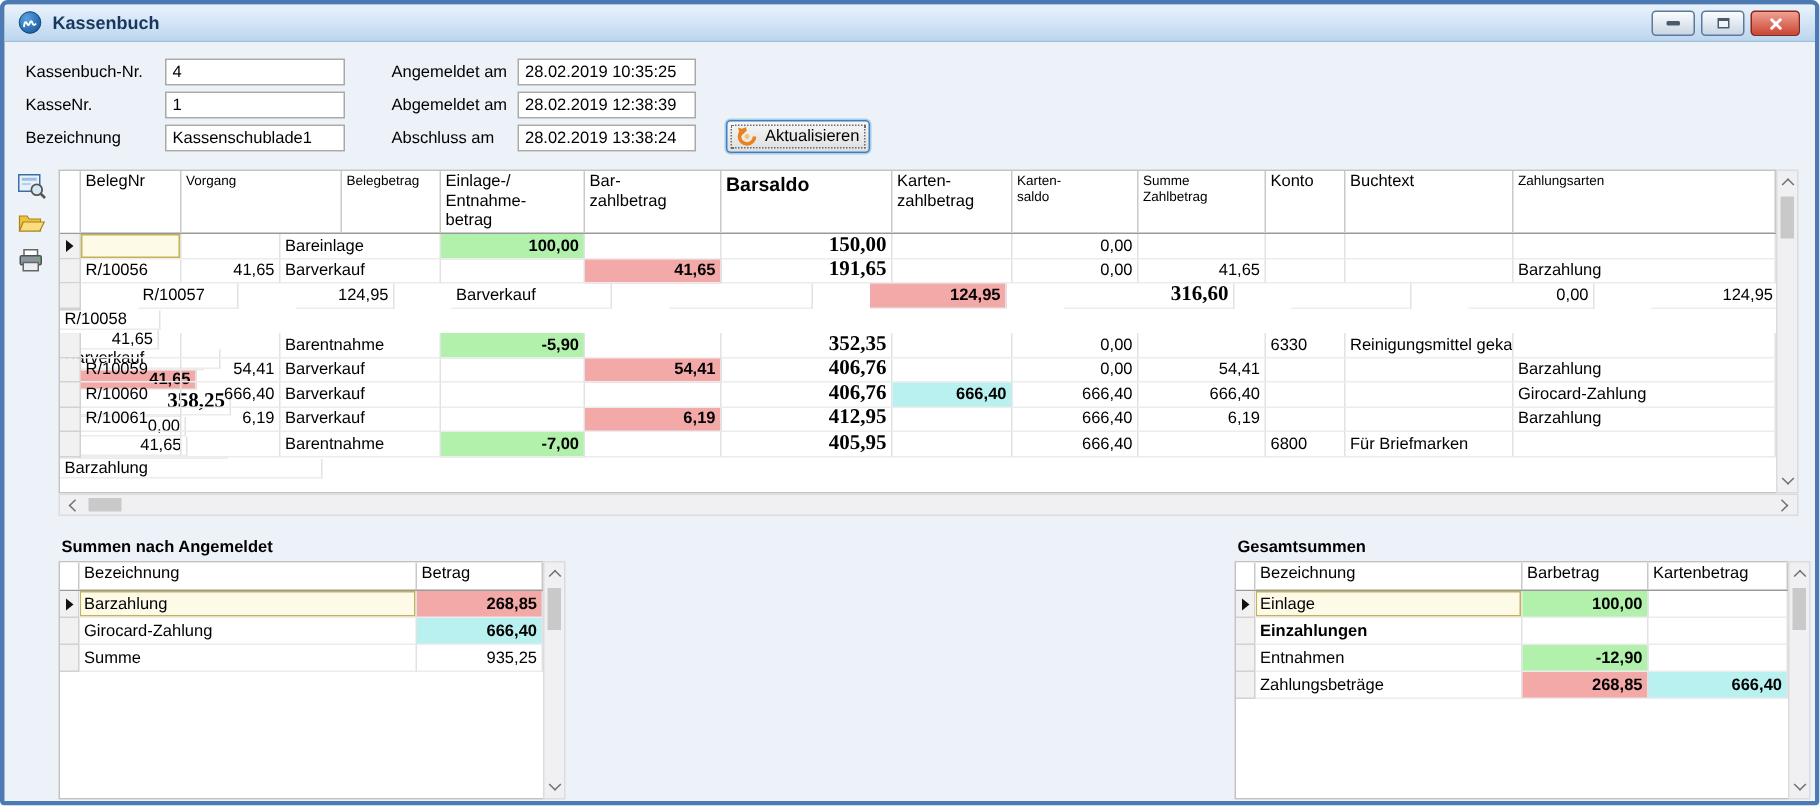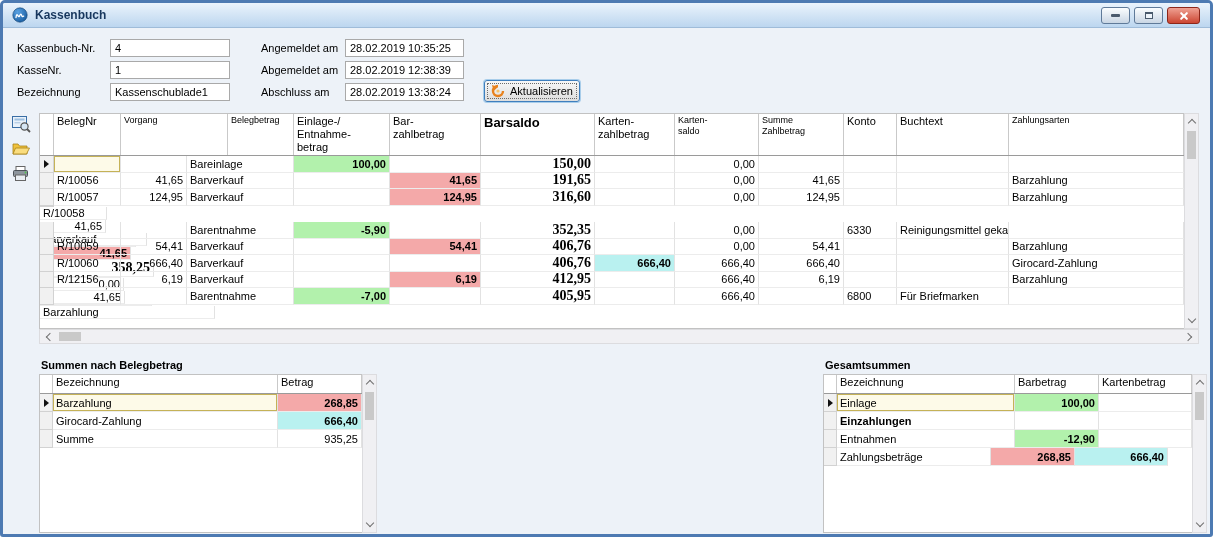--- a/index.html
+++ b/index.html
@@ -190,21 +190,21 @@
         <div class="gb-cell ar" style="width: 96px;"></div>
         <div class="gb-cell ar hl-pink" style="width: 91px;">41,65</div>
         <div class="gb-cell ar saldo" style="width: 114px;">191,65</div>
         <div class="gb-cell ar" style="width: 80px;"></div>
         <div class="gb-cell ar" style="width: 84px;">0,00</div>
         <div class="gb-cell ar" style="width: 85px;">41,65</div>
         <div class="gb-cell" style="width: 53px;"></div>
         <div class="gb-cell" style="width: 112px;"></div>
         <div class="gb-cell" style="width: 175px;">Barzahlung</div>
       </div>
-      <div class="gb-row" style="height: 16.5px;">
+      <div class="gb-row" style="height: 16.5px; gap: 38px;">
         <div class="sel" style="width: 14px;"></div>
         <div class="gb-cell" style="width: 67px;">R/10057</div>
         <div class="gb-cell ar" style="width: 66px;">124,95</div>
         <div class="gb-cell" style="width: 107px;">Barverkauf</div>
         <div class="gb-cell ar" style="width: 96px;"></div>
         <div class="gb-cell ar hl-pink" style="width: 91px;">124,95</div>
         <div class="gb-cell ar saldo" style="width: 114px;">316,60</div>
         <div class="gb-cell ar" style="width: 80px;"></div>
         <div class="gb-cell ar" style="width: 84px;">0,00</div>
         <div class="gb-cell ar" style="width: 85px;">124,95</div>
@@ -267,21 +267,21 @@
         <div class="gb-cell ar saldo" style="width: 114px;">406,76</div>
         <div class="gb-cell ar hl-cyan" style="width: 80px;">666,40</div>
         <div class="gb-cell ar" style="width: 84px;">666,40</div>
         <div class="gb-cell ar" style="width: 85px;">666,40</div>
         <div class="gb-cell" style="width: 53px;"></div>
         <div class="gb-cell" style="width: 112px;"></div>
         <div class="gb-cell" style="width: 175px;">Girocard-Zahlung</div>
       </div>
       <div class="gb-row" style="height: 16.5px;">
         <div class="sel" style="width: 14px;"></div>
-        <div class="gb-cell" style="width: 67px;">R/12156</div>
+        <div class="gb-cell" style="width: 67px;">R/10061</div>
         <div class="gb-cell ar" style="width: 66px;">6,19</div>
         <div class="gb-cell" style="width: 107px;">Barverkauf</div>
         <div class="gb-cell ar" style="width: 96px;"></div>
         <div class="gb-cell ar hl-pink" style="width: 91px;">6,19</div>
         <div class="gb-cell ar saldo" style="width: 114px;">412,95</div>
         <div class="gb-cell ar" style="width: 80px;"></div>
         <div class="gb-cell ar" style="width: 84px;">666,40</div>
         <div class="gb-cell ar" style="width: 85px;">6,19</div>
         <div class="gb-cell" style="width: 53px;"></div>
         <div class="gb-cell" style="width: 112px;"></div>
@@ -309,21 +309,21 @@
     <span class="sb-sp"></span>
     <span class="chev down"></span>
   </div>
   <div class="sb-h" style="left:36px;top:326px;width:1160px;">
     <span class="chev left"></span>
     <span class="thumb-h"></span>
     <span class="sb-sp"></span>
     <span class="chev right"></span>
   </div>
 
-  <div class="section-title" style="left:38px;top:356px;">Summen nach Belegbetrag</div>
+  <div class="section-title" style="left:38px;top:356px;">Summen nach Angemeldet</div>
   <div class="grid" style="left:36px;top:371px;width:324px;height:159px;">
       <div class="gh-row" style="height: 19px;">
         <div class="sel-h" style="width: 13px;"></div>
         <div class="gh-cell h-n" style="width: 225px;">Bezeichnung</div>
         <div class="gh-cell h-n" style="width: 84px;">Betrag</div>
       </div>
       <div class="gb-row" style="height: 18px;">
         <div class="sel" style="width: 13px;">
           <span class="row-marker"></span>
         </div>
@@ -371,21 +371,21 @@
         <div class="gb-cell ar" style="width: 93px;"></div>
       </div>
       <div class="gb-row" style="height: 18px;">
         <div class="sel" style="width: 13px;"></div>
         <div class="gb-cell" style="width: 178px;">Entnahmen</div>
         <div class="gb-cell ar hl-green" style="width: 84px;">-12,90</div>
         <div class="gb-cell ar" style="width: 93px;"></div>
       </div>
       <div class="gb-row" style="height: 18px;">
         <div class="sel" style="width: 13px;"></div>
-        <div class="gb-cell" style="width: 154px; text-align: center;">Zahlungsbeträge</div>
+        <div class="gb-cell" style="width: 178px; text-align: center;">Zahlungsbeträge</div>
         <div class="gb-cell ar hl-pink" style="width: 84px;">268,85</div>
         <div class="gb-cell ar hl-cyan" style="width: 93px;">666,40</div>
       </div>
     </div>
   <div class="sb-v" style="left:1189px;top:371px;height:159px;">
     <span class="chev up"></span>
     <span class="thumb-v"></span>
     <span class="sb-sp"></span>
     <span class="chev down"></span>
   </div>

